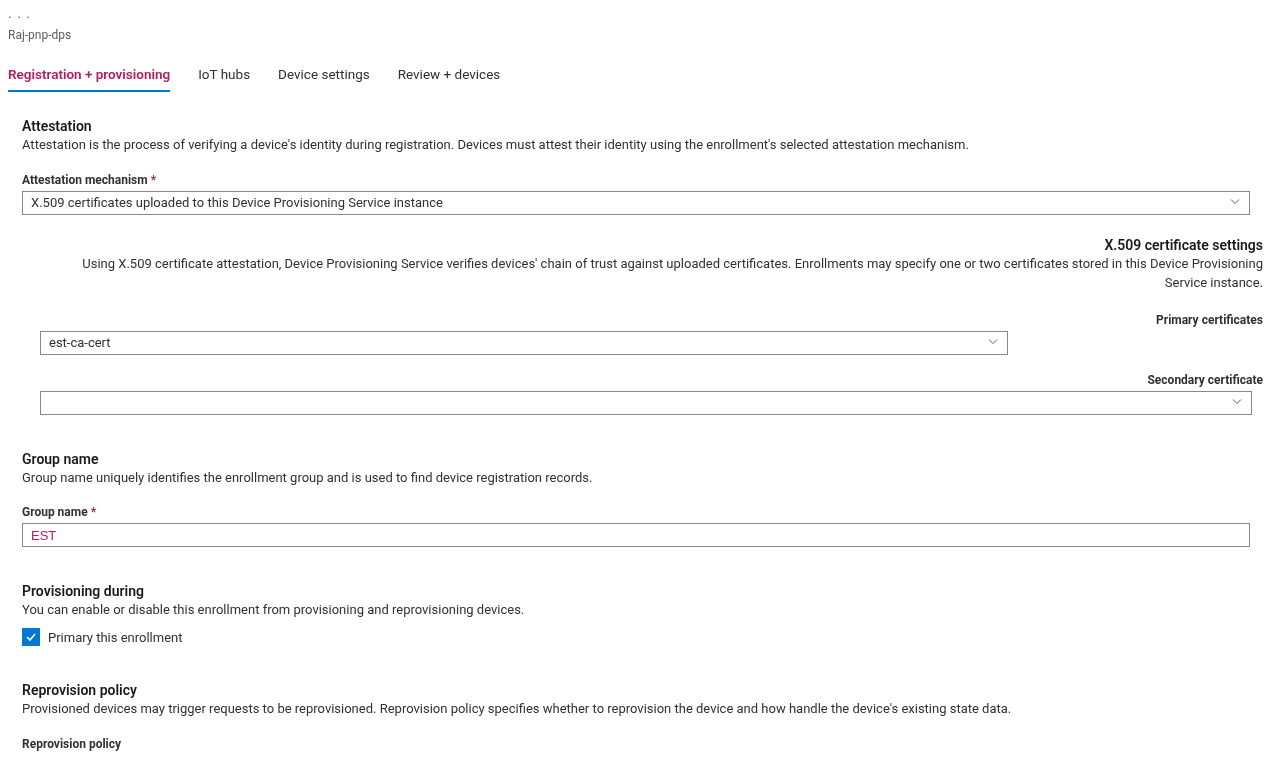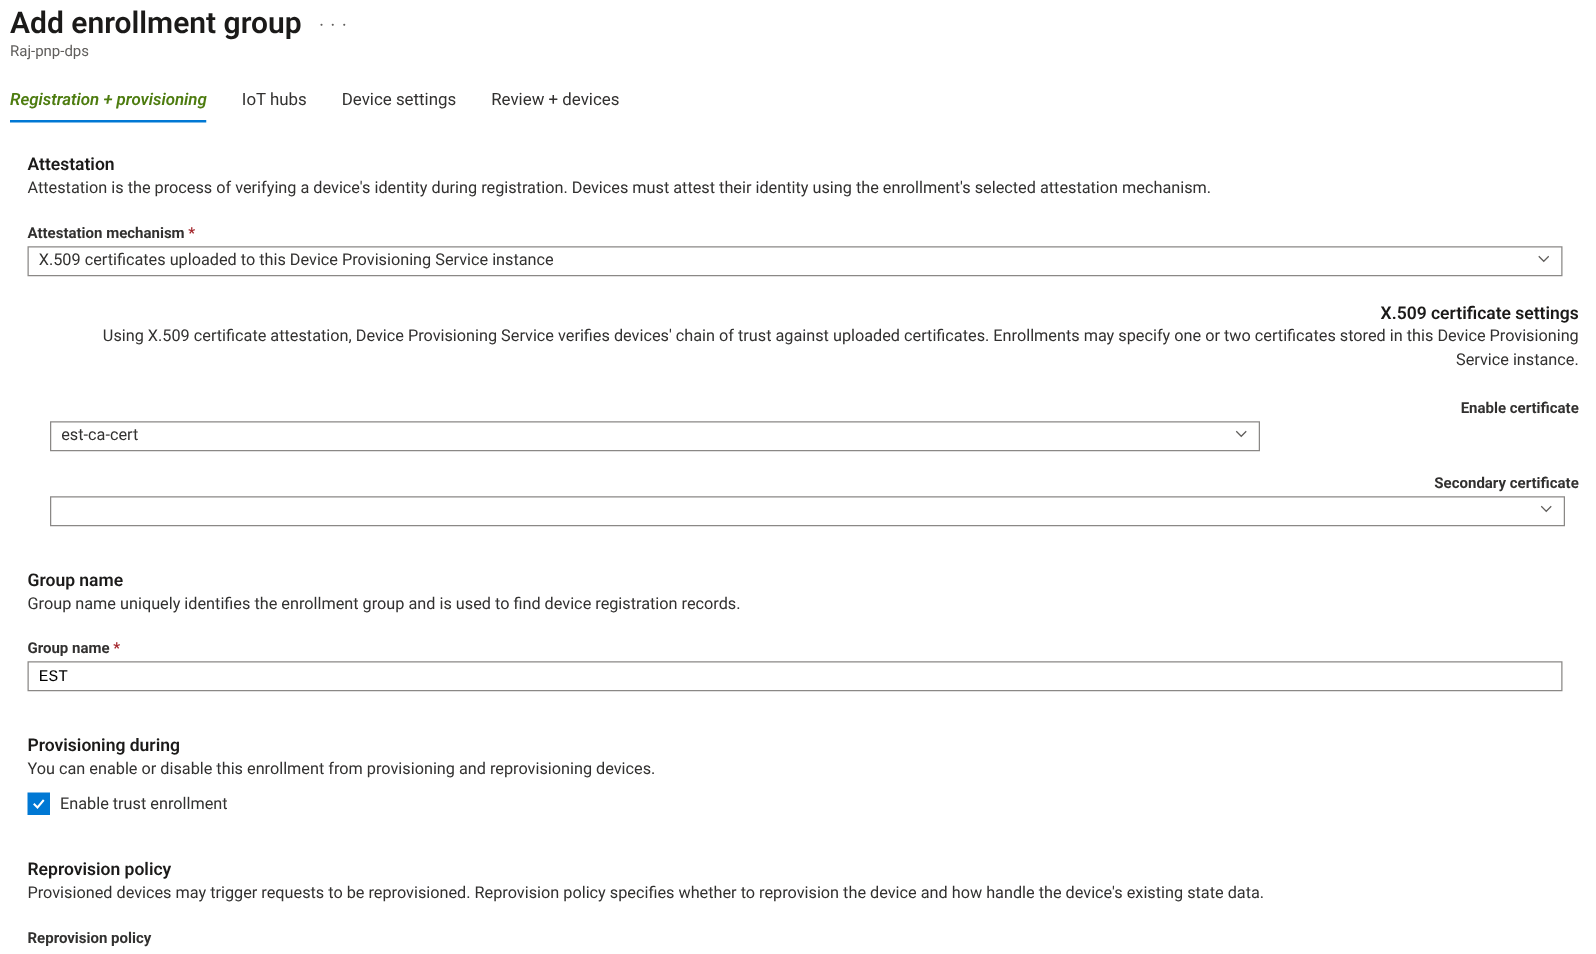--- a/index.html
+++ b/index.html
@@ -47,22 +47,21 @@
   .tab {
     font-size: 13.5px;
     color: #323130;
     padding: 6px 0 10px 0;
     cursor: pointer;
     position: relative;
     font-weight: 400;
   }
   .tab.active {
     font-weight: 600;
-    color: #4d7c0f;
-    font-style: italic;
+    color: #be185d;
   }
   .tab.active::after {
     content: "";
     position: absolute;
     left: 0; right: 0; bottom: 0;
     height: 2px;
     background: #0078d4;
   }
   .content {
     padding: 26px 14px 0 14px;
@@ -110,22 +109,22 @@
     right: 8px;
     top: 50%;
     transform: translateY(-50%);
     pointer-events: none;
   }
   .text-input input {
     border: none;
     outline: none;
     width: 100%;
     font-size: 13px;
-    font-family: Liberation Mono, monospace;
-    color: #000000;
+    font-family: Liberation Sans, sans-serif;
+    color: #be185d;
     background: transparent;
     padding: 0;
   }
   .checkbox-row {
     display: flex;
     align-items: center;
     gap: 8px;
     margin-top: 4px;
   }
   .checkbox {
@@ -141,21 +140,20 @@
   .block { margin-bottom: 0; }
   .gap-sm { height: 18px; }
   .gap-md { height: 26px; }
 </style>
 </head>
 <body>
 
 <div class="page">
 
   <div class="header">
-    <h1 class="page-title">Add enrollment group</h1>
     <span class="ellipsis-icon">· · ·</span>
   </div>
   <div class="subtitle">Raj-pnp-dps</div>
 
   <div class="tabs">
     <div class="tab active">Registration + provisioning</div>
     <div class="tab">IoT hubs</div>
     <div class="tab">Device settings</div>
     <div class="tab">Review + devices</div>
   </div>
@@ -174,21 +172,21 @@
             <path d="M2 4 L6 8 L10 4" fill="none" stroke="#605e5c" stroke-width="1"></path>
           </svg>
       </span>
     </div>
   </div>
 
   <div class="content-indent block">
     <div class="section-title">X.509 certificate settings</div>
     <div class="section-desc" style="margin-bottom:20px;">Using X.509 certificate attestation, Device Provisioning Service verifies devices' chain of trust against uploaded certificates. Enrollments may specify one or two certificates stored in this Device Provisioning Service instance.</div>
 
-    <label class="field-label">Enable certificate</label>
+    <label class="field-label">Primary certificates</label>
     <div class="dropdown" style="width:968px;">
       <span>est-ca-cert</span>
       <span class="chevron">
         <svg width="12" height="12" viewBox="0 0 12 12">
             <path d="M2 4 L6 8 L10 4" fill="none" stroke="#605e5c" stroke-width="1"></path>
           </svg>
       </span>
     </div>
 
     <div class="gap-sm"></div>
@@ -223,21 +221,21 @@
   <div class="content block" style="padding-top:10px;">
     <div class="section-title">Provisioning during</div>
     <div class="section-desc" style="margin-bottom:8px;">You can enable or disable this enrollment from provisioning and reprovisioning devices.</div>
 
     <div class="checkbox-row">
       <div class="checkbox">
         <svg width="12" height="12" viewBox="0 0 12 12">
             <path d="M2 6 L5 9 L10 3" fill="none" stroke="#ffffff" stroke-width="1.6"></path>
           </svg>
       </div>
-      <span>Enable trust enrollment</span>
+      <span>Primary this enrollment</span>
     </div>
   </div>
 
   <div class="gap-md"></div>
 
   <div class="content block" style="padding-top:10px;">
     <div class="section-title">Reprovision policy</div>
     <div class="section-desc">Provisioned devices may trigger requests to be reprovisioned. Reprovision policy specifies whether to reprovision the device and how handle the device's existing state data.</div>
 
     <label class="field-label">Reprovision policy</label>

